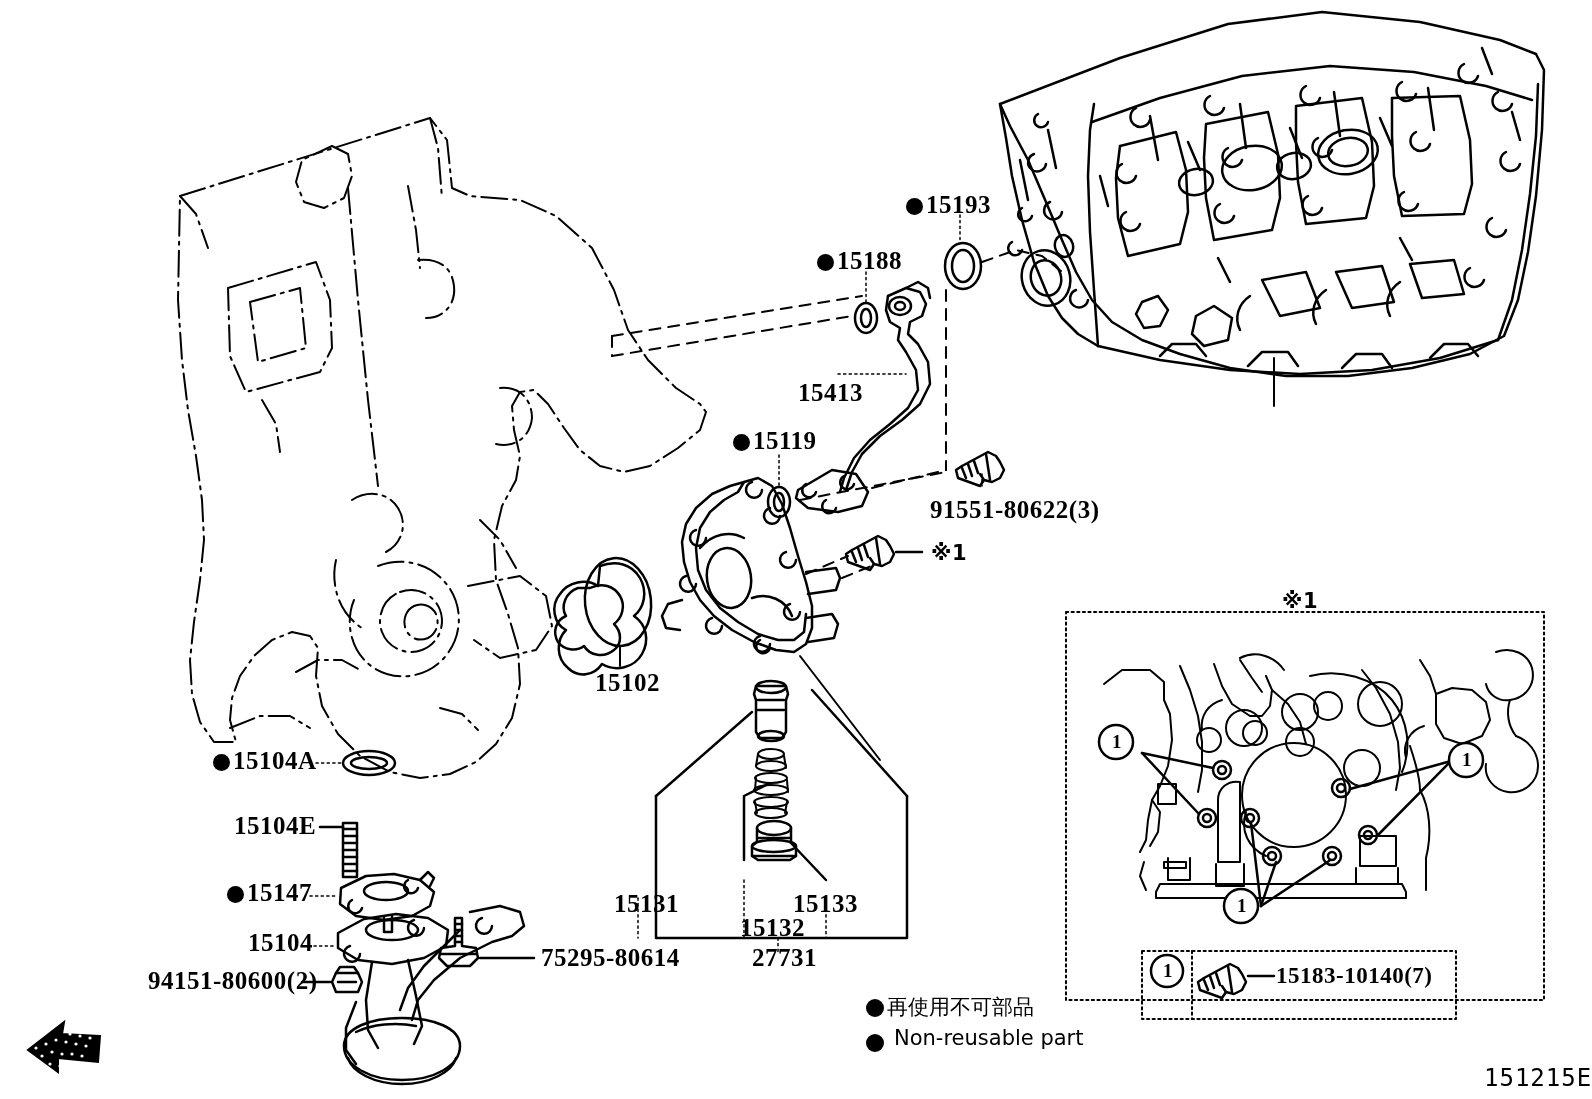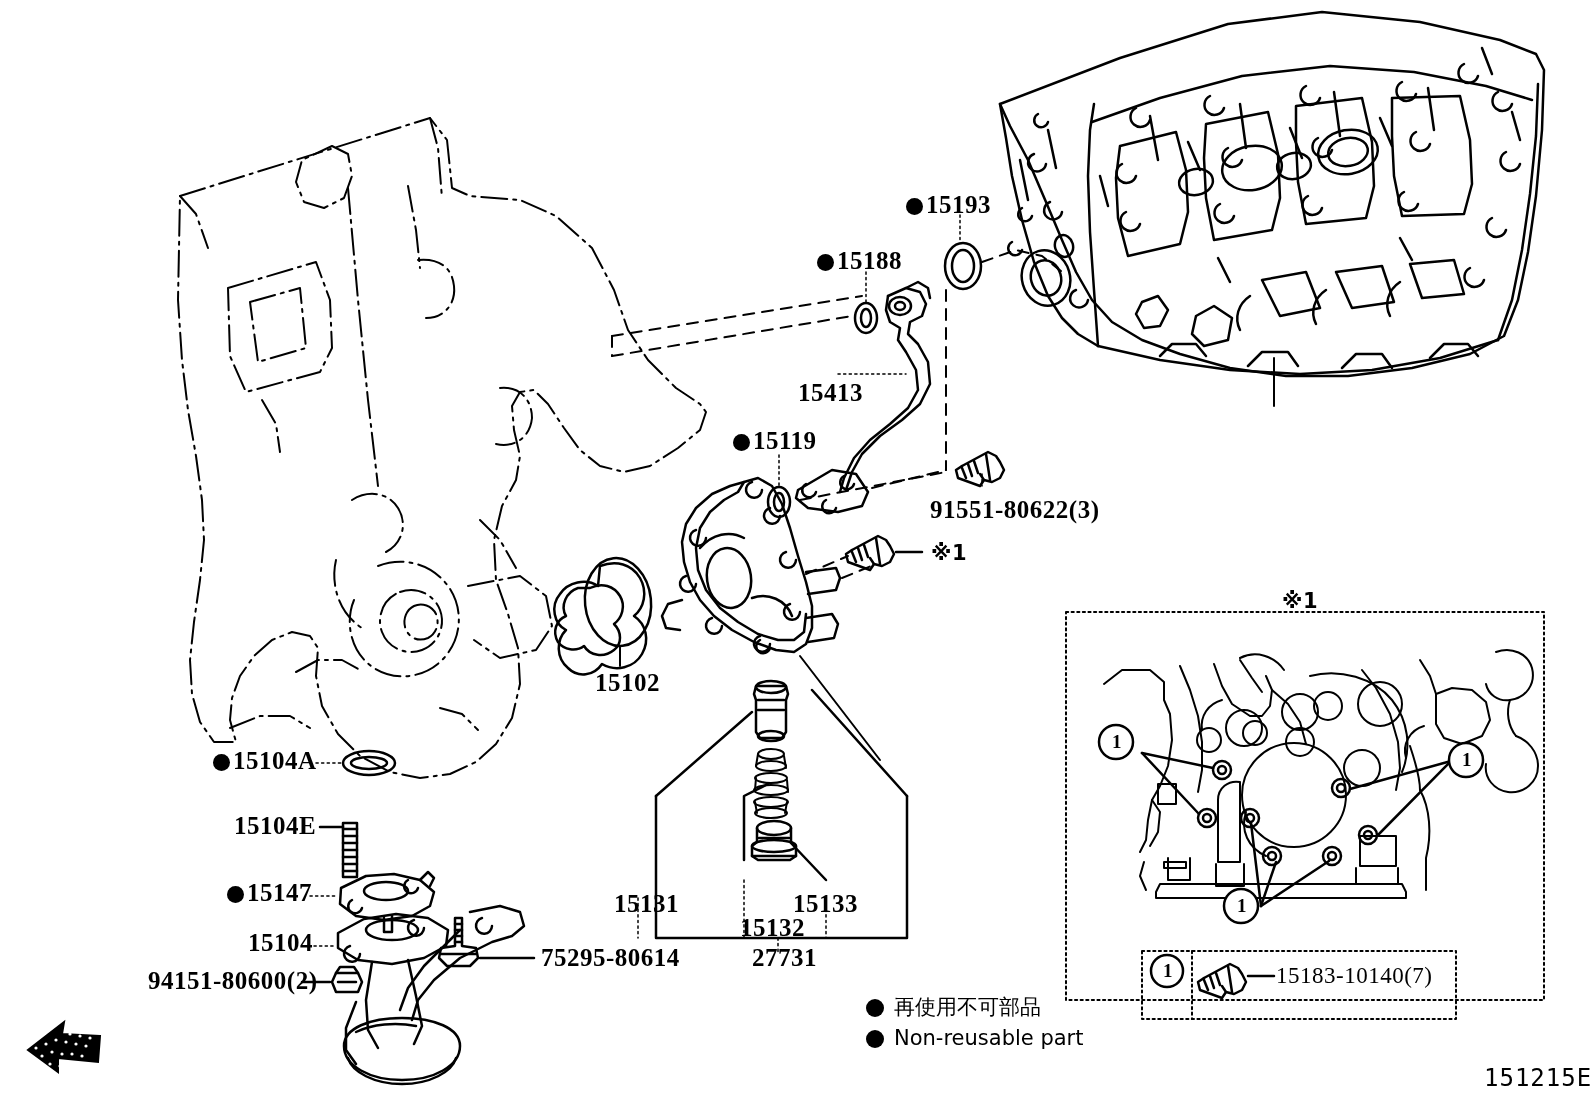--- a/index.html
+++ b/index.html
@@ -14,21 +14,21 @@
        background:#000;vertical-align:-2px;margin-right:3px;}
   .refer{font-family:"DejaVu Sans Mono",monospace;font-weight:bold;font-size:20px;
          line-height:24px;letter-spacing:0px;}
   .refer .sub{font-size:17px;}
   .legend-txt{font-family:"DejaVu Sans",sans-serif;font-size:21px;line-height:27px;font-weight:500;}
   .legend-jp{font-family:"DejaVu Sans",sans-serif;font-size:21px;line-height:27px;}
   .vfs{font-family:"DejaVu Sans",sans-serif;font-size:21px;line-height:26px;letter-spacing:1px;}
   .vfs .jp{font-size:20px;letter-spacing:1px;}
   .diagid{font-family:"DejaVu Sans Mono",monospace;font-size:24px;letter-spacing:1px;}
   .star{font-family:"DejaVu Sans",sans-serif;font-size:21px;font-weight:bold;}
-  .inset-pn{font-family:"Liberation Serif",serif;font-weight:normal;font-size:23px;}
+  .inset-pn{font-family:"Liberation Serif",serif;font-weight:bold;font-size:23px;}
   .ballnum{font-family:"Liberation Serif",serif;font-size:19px;}
 </style>
 </head>
 <body>
 
 <div id="stage">
 
   <svg class="layer" viewBox="0 0 1592 1099">
     <defs>
       <style>
@@ -594,25 +594,25 @@
   </div>
 
   <div class="lbl ballnum" style="left:1163px;top:960px;">
     <span>1</span>
   </div>
   <div class="lbl inset-pn" style="left:1276px;top:963px;">
     <span>15183-10140(7)</span>
   </div>
 
   <div style="position:absolute;left:866px;top:994px;">
-    <div style="display:flex;align-items:center;gap:10px;">
+    <div style="display:flex;align-items:center;gap:3px;">
       <span class="dot" style="width:18px;height:18px;margin:0;"></span>
       <span class="legend-jp">再使用不可部品</span>
     </div>
-    <div style="display:flex;align-items:center;gap:10px;margin-top:4px;">
+    <div style="display:flex;align-items:flex-end;gap:10px;margin-top:4px;">
       <span class="dot" style="width:18px;height:18px;margin:0;"></span>
       <span class="legend-txt">Non-reusable part</span>
     </div>
   </div>
 
 
   <div class="lbl diagid" style="left:1484px;top:1064px;font-weight:normal;">
     <span>151215E</span>
   </div>
 

